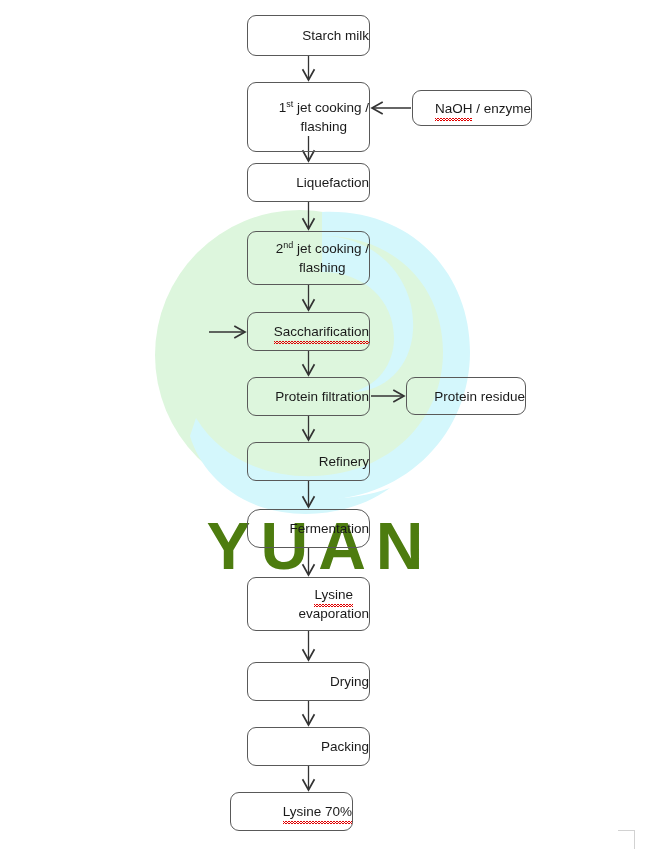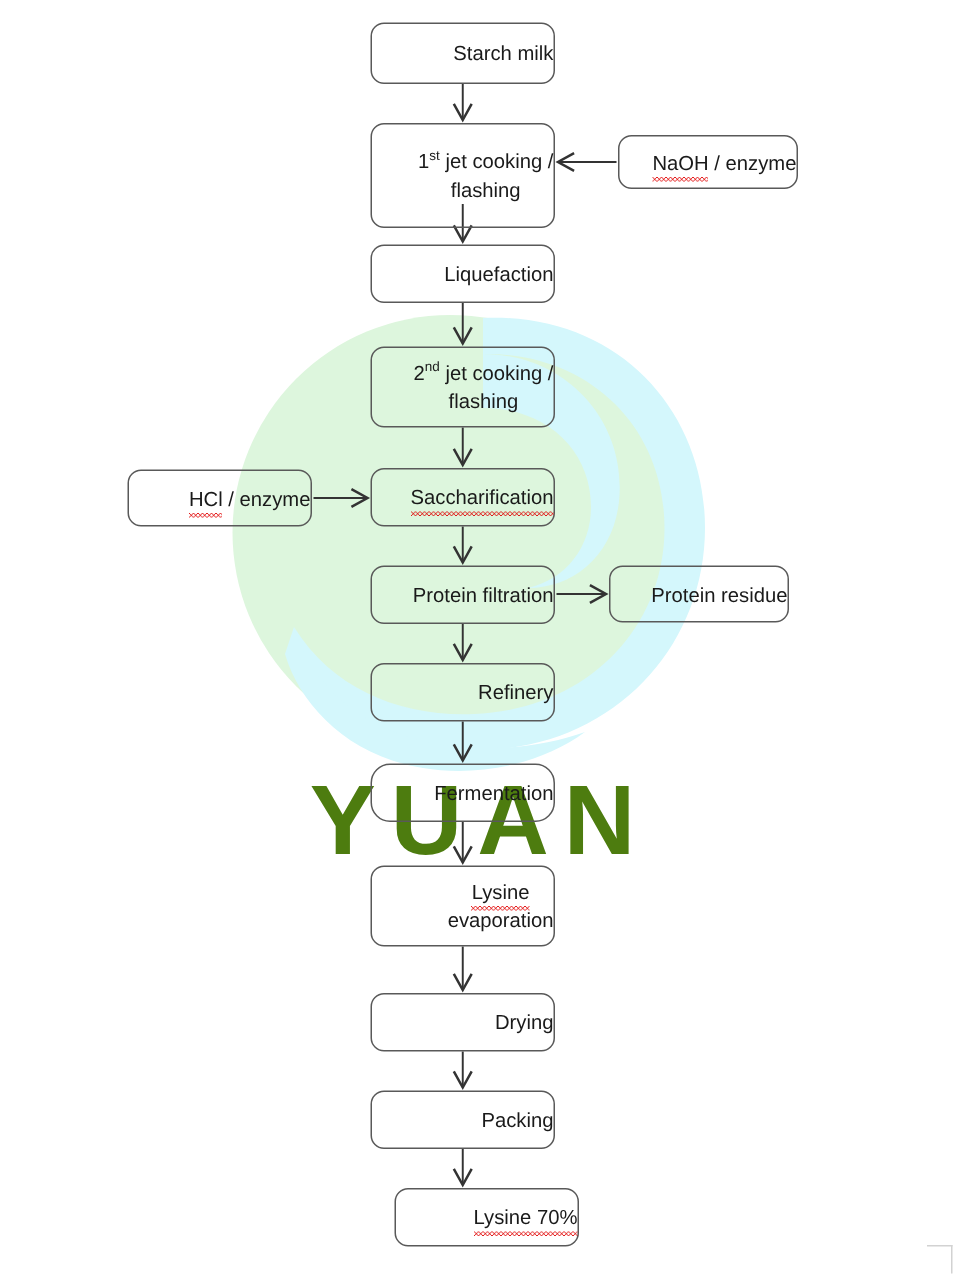--- a/index.html
+++ b/index.html
@@ -197,31 +197,28 @@
   </div>
 
   <div class="node" style="left:247px;top:662px;width:123px;height:39px;">
     <span class="lbl">Drying</span>
   </div>
 
   <div class="node" style="left:247px;top:727px;width:123px;height:39px;">
     <span class="lbl">Packing</span>
   </div>
 
-  <div class="node" style="left:263px;top:792px;width:123px;height:39px;">
+  <div class="node" style="left:230px;top:792px;width:123px;height:39px;">
     <span class="lbl sq">Lysine 70%</span>
   </div>
 
   <div class="node" style="left:412px;top:90px;width:120px;height:36px;">
     <span class="lbl"><span class="sq">NaOH</span><span> / enzyme</span></span>
   </div>
 
-  <div class="node" style="left:85px;top:313px;width:123px;height:38px;">
-    <span class="lbl"><span class="sq">HCl</span><span> / enzyme</span></span>
-  </div>
 
   <div class="node" style="left:406px;top:377px;width:120px;height:38px;">
     <span class="lbl">Protein residue</span>
   </div>
 
   <div id="corner-mark"></div>
 
 </div>
 
 </body></html>

